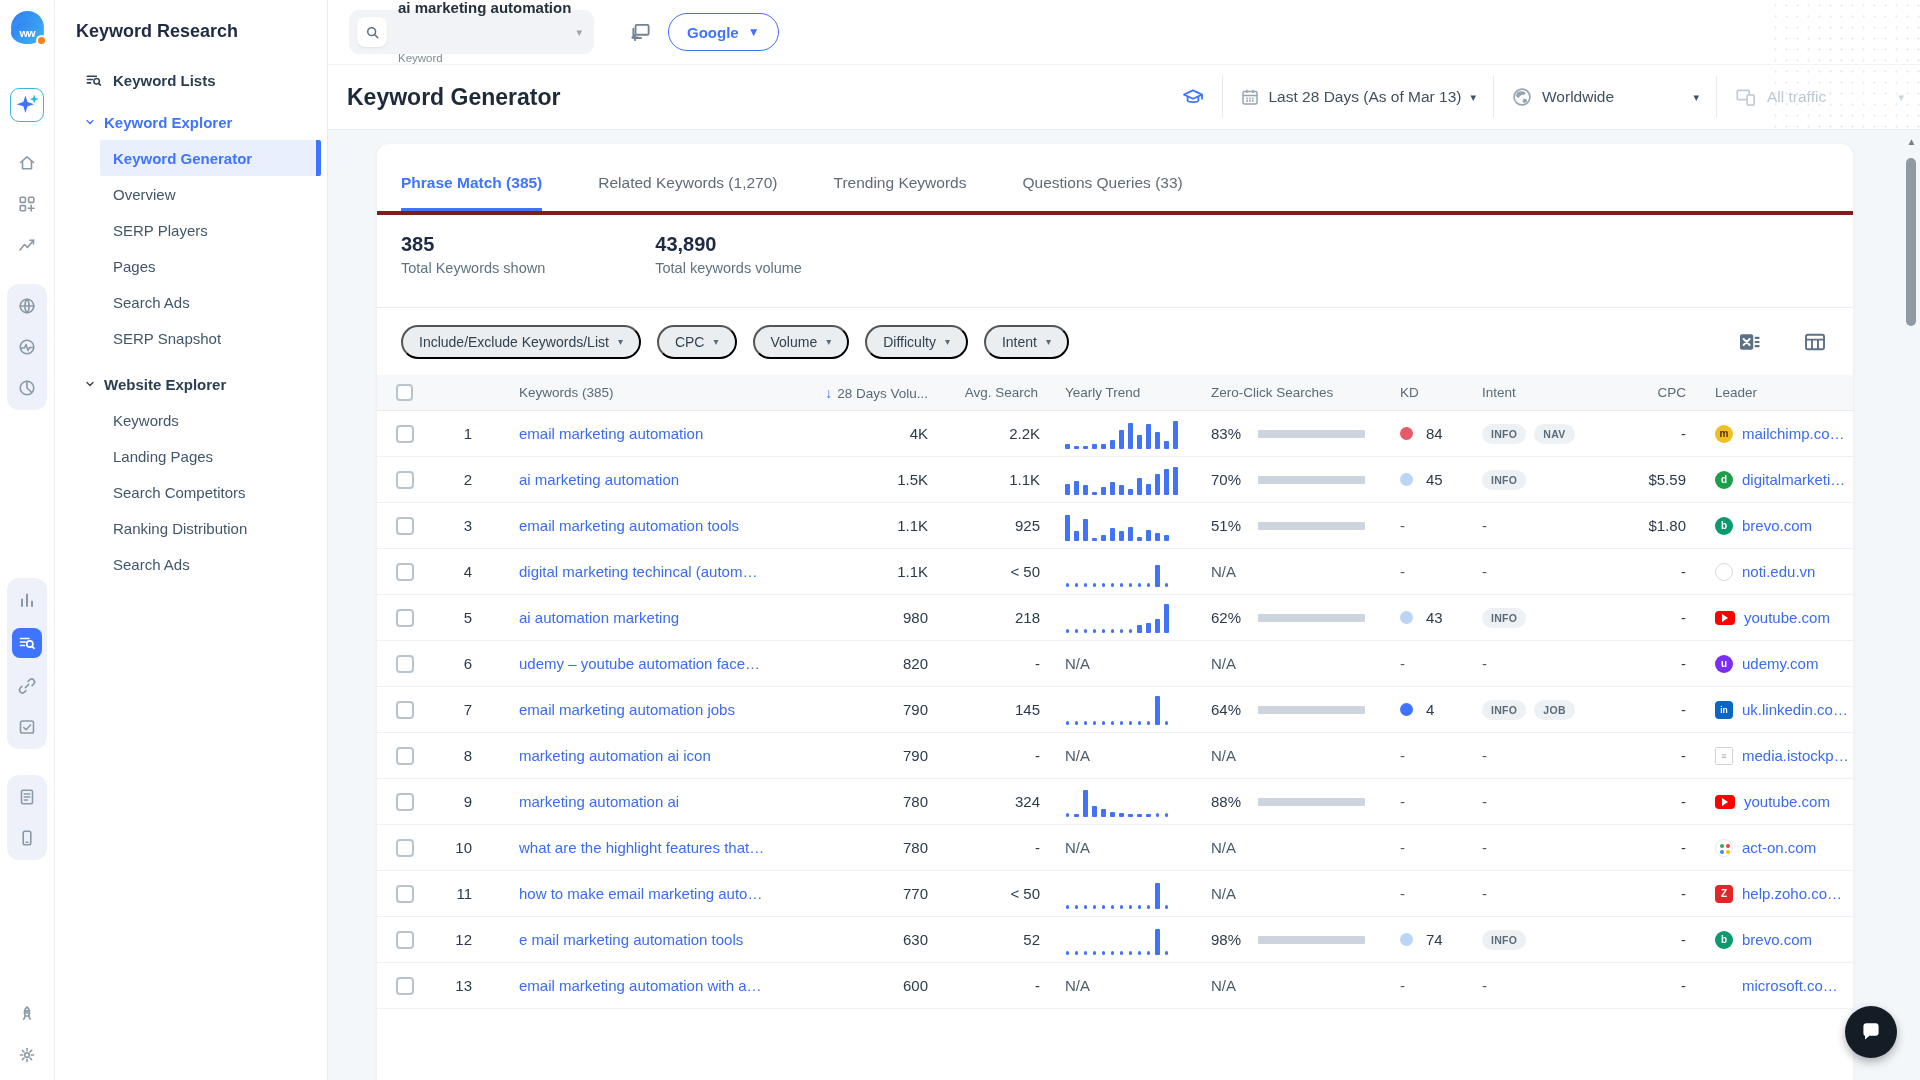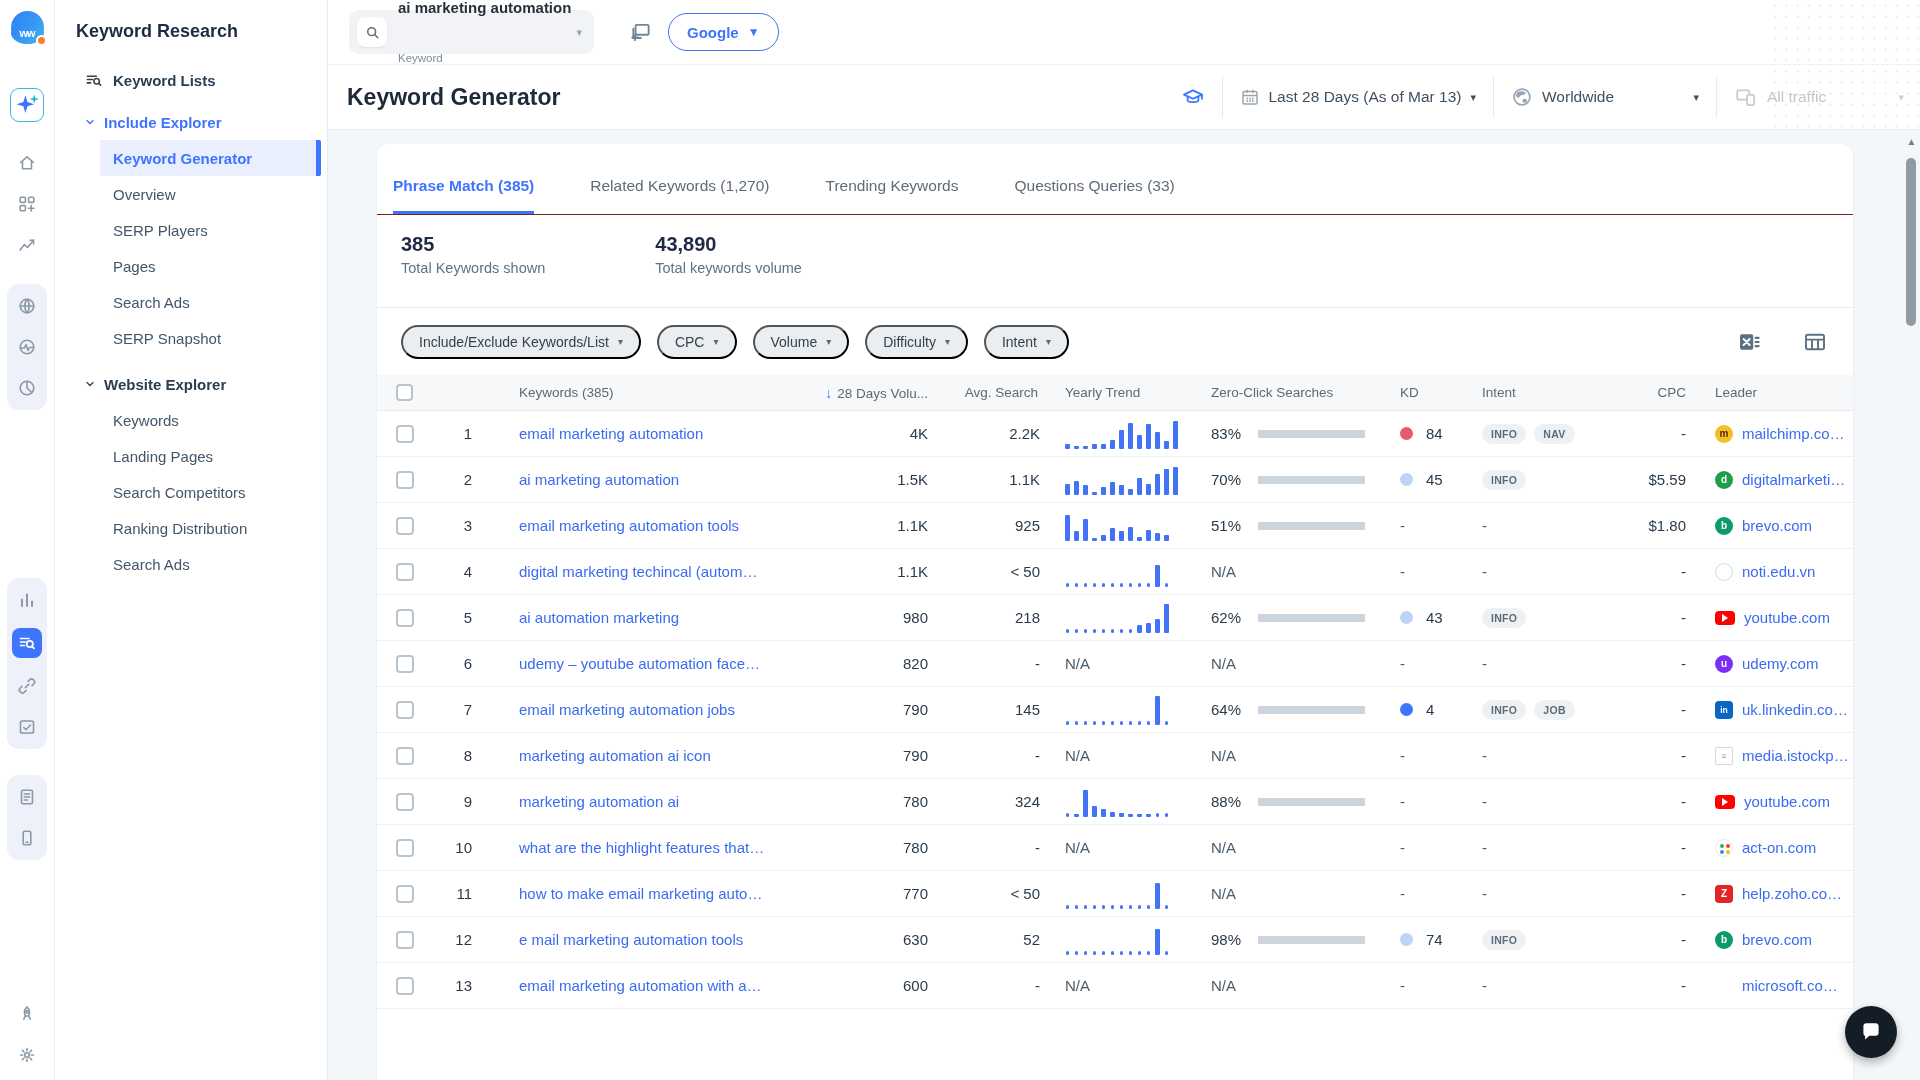--- a/index.html
+++ b/index.html
@@ -56,21 +56,21 @@
   .ph-ctl { display:flex; align-items:center; gap:9px; font-size:15.5px; color:#3f5060; cursor:pointer; }
   .ph-ctl .caret { color:#3f5060; }
   .ph-ctl.region { width:188px; }
   .ph-ctl.region .caret { margin-left:auto; }
   .ph-ctl.muted { width:170px; color:#bcc7d0; }
   .ph-ctl.muted .caret { margin-left:auto; color:#ccd4db; }
 
   .content { flex:1; background:#f4f7fa; padding:14px 0 0 49px; }
   .card { width:1476px; height:936px; background:#fff; border-radius:12px 12px 0 0; box-shadow:0 1px 4px rgba(20,40,80,.06); overflow:hidden; }
 
-  .tabs { height:71px; display:flex; align-items:flex-end; gap:56px; padding-left:16px; border-bottom:1px solid #7f1d1d; }
+  .tabs { height:71px; display:flex; align-items:flex-end; gap:56px; padding-left:24px; border-bottom:4px solid #7f1d1d; }
   .tab { font-size:15.5px; color:#5f6b76; padding-bottom:16px; cursor:pointer; border-bottom:3px solid transparent; }
   .tab.active { color:#3e74fe; font-weight:bold; border-bottom-color:#3e74fe; }
 
   .stats { height:93px; display:flex; gap:110px; padding:18px 0 0 24px; border-bottom:1px solid #e9edf0; }
   .stat .v { font-size:20px; font-weight:bold; color:#1f2a44; }
   .stat .l { font-size:14.5px; color:#5f7280; margin-top:4px; }
 
   .filters { height:67px; display:flex; align-items:center; gap:16px; padding:0 26px 0 24px; }
   .pill { height:34px; padding:0 16px; background:#eaeef1; border-radius:17px; display:flex; align-items:center; gap:9px; font-size:14px; color:#33424f; cursor:pointer; }
   .pill .caret { color:#5b6b79; font-size:10px; }
@@ -260,21 +260,21 @@
             </svg>
           </span>
           <span>Keyword Lists</span>
         </div>
         <div class="sb-item section blue">
           <span style="display:flex">
             <svg viewBox="0 0 20 20" fill="none" stroke="#3e74fe" stroke-width="2.2" stroke-linecap="round">
               <path d="M5 7.5 L10 12.5 L15 7.5"></path>
             </svg>
           </span>
-          <span>Include Explorer</span>
+          <span>Keyword Explorer</span>
         </div>
         <div class="sb-item sub selected">Keyword Generator</div>
         <div class="sb-item sub">Overview</div>
         <div class="sb-item sub">SERP Players</div>
         <div class="sb-item sub">Pages</div>
         <div class="sb-item sub">Search Ads</div>
         <div class="sb-item sub">SERP Snapshot</div>
         <div class="sb-gap"></div>
         <div class="sb-item section">
           <span style="display:flex">

